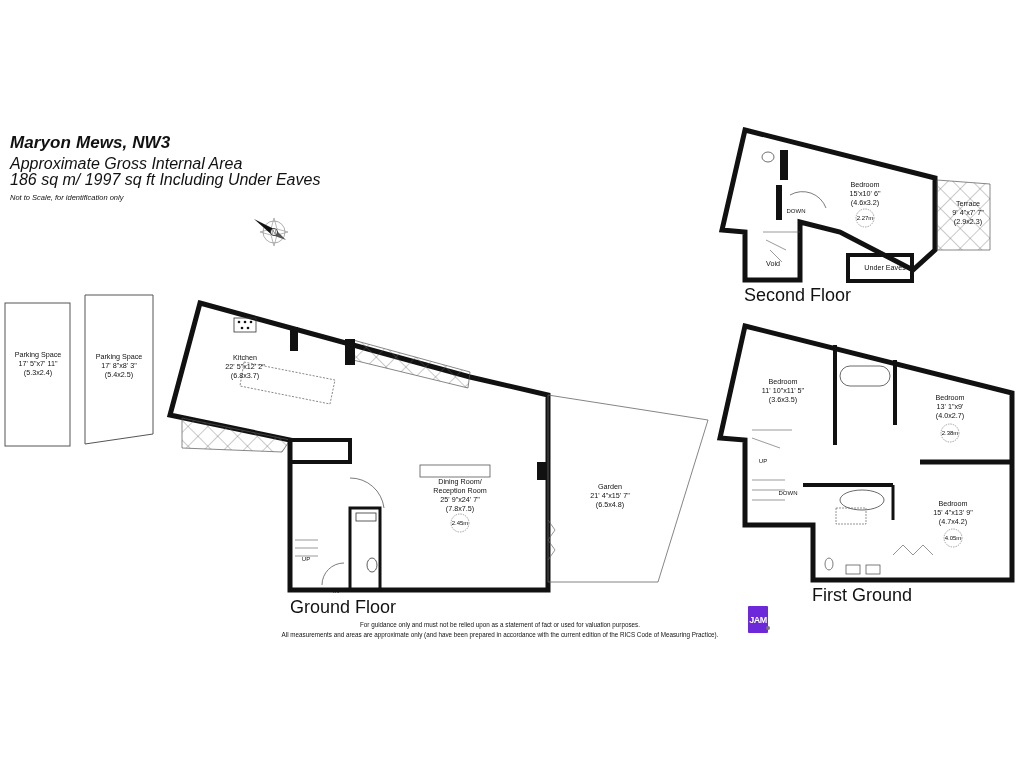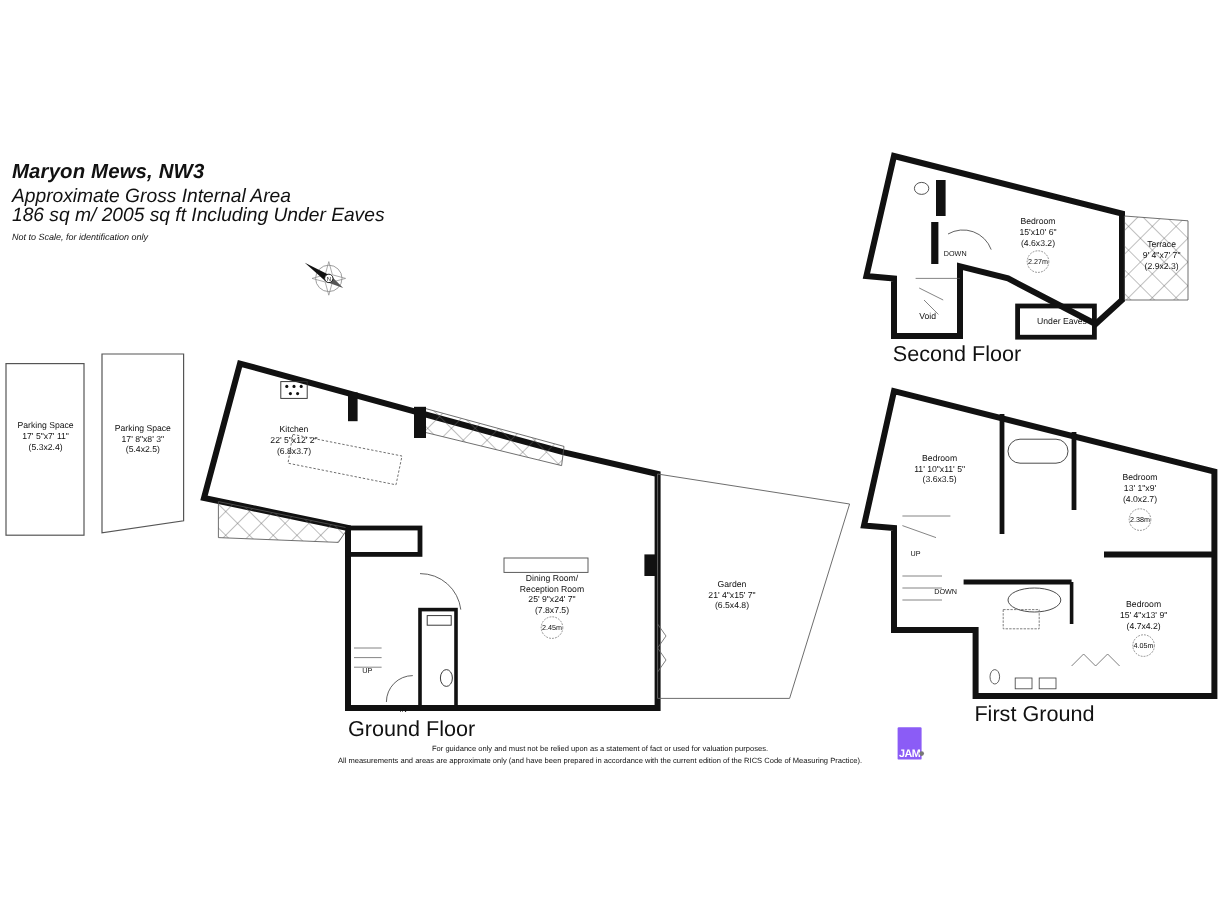--- a/index.html
+++ b/index.html
@@ -3,33 +3,33 @@
 <meta charset="utf-8">
 <style>
   html, body { margin:0; padding:0; background:#ffffff; }
   body { width:1024px; height:768px; position:relative; overflow:hidden; font-family:"Liberation Sans", sans-serif; color:#111; }
   .hdr { position:absolute; left:10px; top:133px;font-style:italic; }
   .title { font-size:17px; font-weight:bold; margin:0 0 3px 0; letter-spacing:0.1px; }
   .sub { font-size:16px; line-height:16px; }
   .note { font-size:7.5px; margin-top:5px; }
   .floor-label { position:absolute; font-size:18px; }
   .disclaimer { position:absolute; left:250px; top:620px; width:500px; text-align:center; font-size:6.3px; line-height:10px; }
-  .logo { position:absolute; left:748px; top:606px; width:20px; height:27px; background:#8b5cf6; border-radius:1px; color:#fff; font-size:9px; font-weight:bold; display:flex; align-items:flex-end; justify-content:center; letter-spacing:-0.5px; }
+  .logo { position:absolute; left:748px; top:606px; width:20px; height:27px; background:#6d28d9; border-radius:1px; color:#fff; font-size:9px; font-weight:bold; display:flex; align-items:center; justify-content:center; letter-spacing:-0.5px; }
   .logo-dot { position:absolute; right:-2px; bottom:3px; width:4px; height:4px; border-radius:50%; background:#777; }
   svg { position:absolute; left:0; top:0; }
   .rl { font-family:"Liberation Sans", sans-serif; font-size:7.2px; fill:#111; text-anchor:middle; }
   .rl-s { font-family:"Liberation Sans", sans-serif; font-size:6px; fill:#111; text-anchor:middle; }
 </style>
 </head>
 <body>
 
 <div class="hdr">
   <div class="title">Maryon Mews, NW3</div>
   <div class="sub">Approximate Gross Internal Area</div>
-  <div class="sub">186 sq m/ 2005 sq ft Including Under Eaves</div>
+  <div class="sub">186 sq m/ 1997 sq ft Including Under Eaves</div>
   <div class="note">Not to Scale, for identification only</div>
 </div>
 
 <svg width="1024" height="768" viewBox="0 0 1024 768">
   <defs>
     <pattern id="tile" width="14" height="14" patternUnits="userSpaceOnUse" patternTransform="rotate(45)">
       <path d="M0 0 H14 M0 0 V14" stroke="#666" stroke-width="0.7" fill="none"></path>
     </pattern>
   </defs>
 

